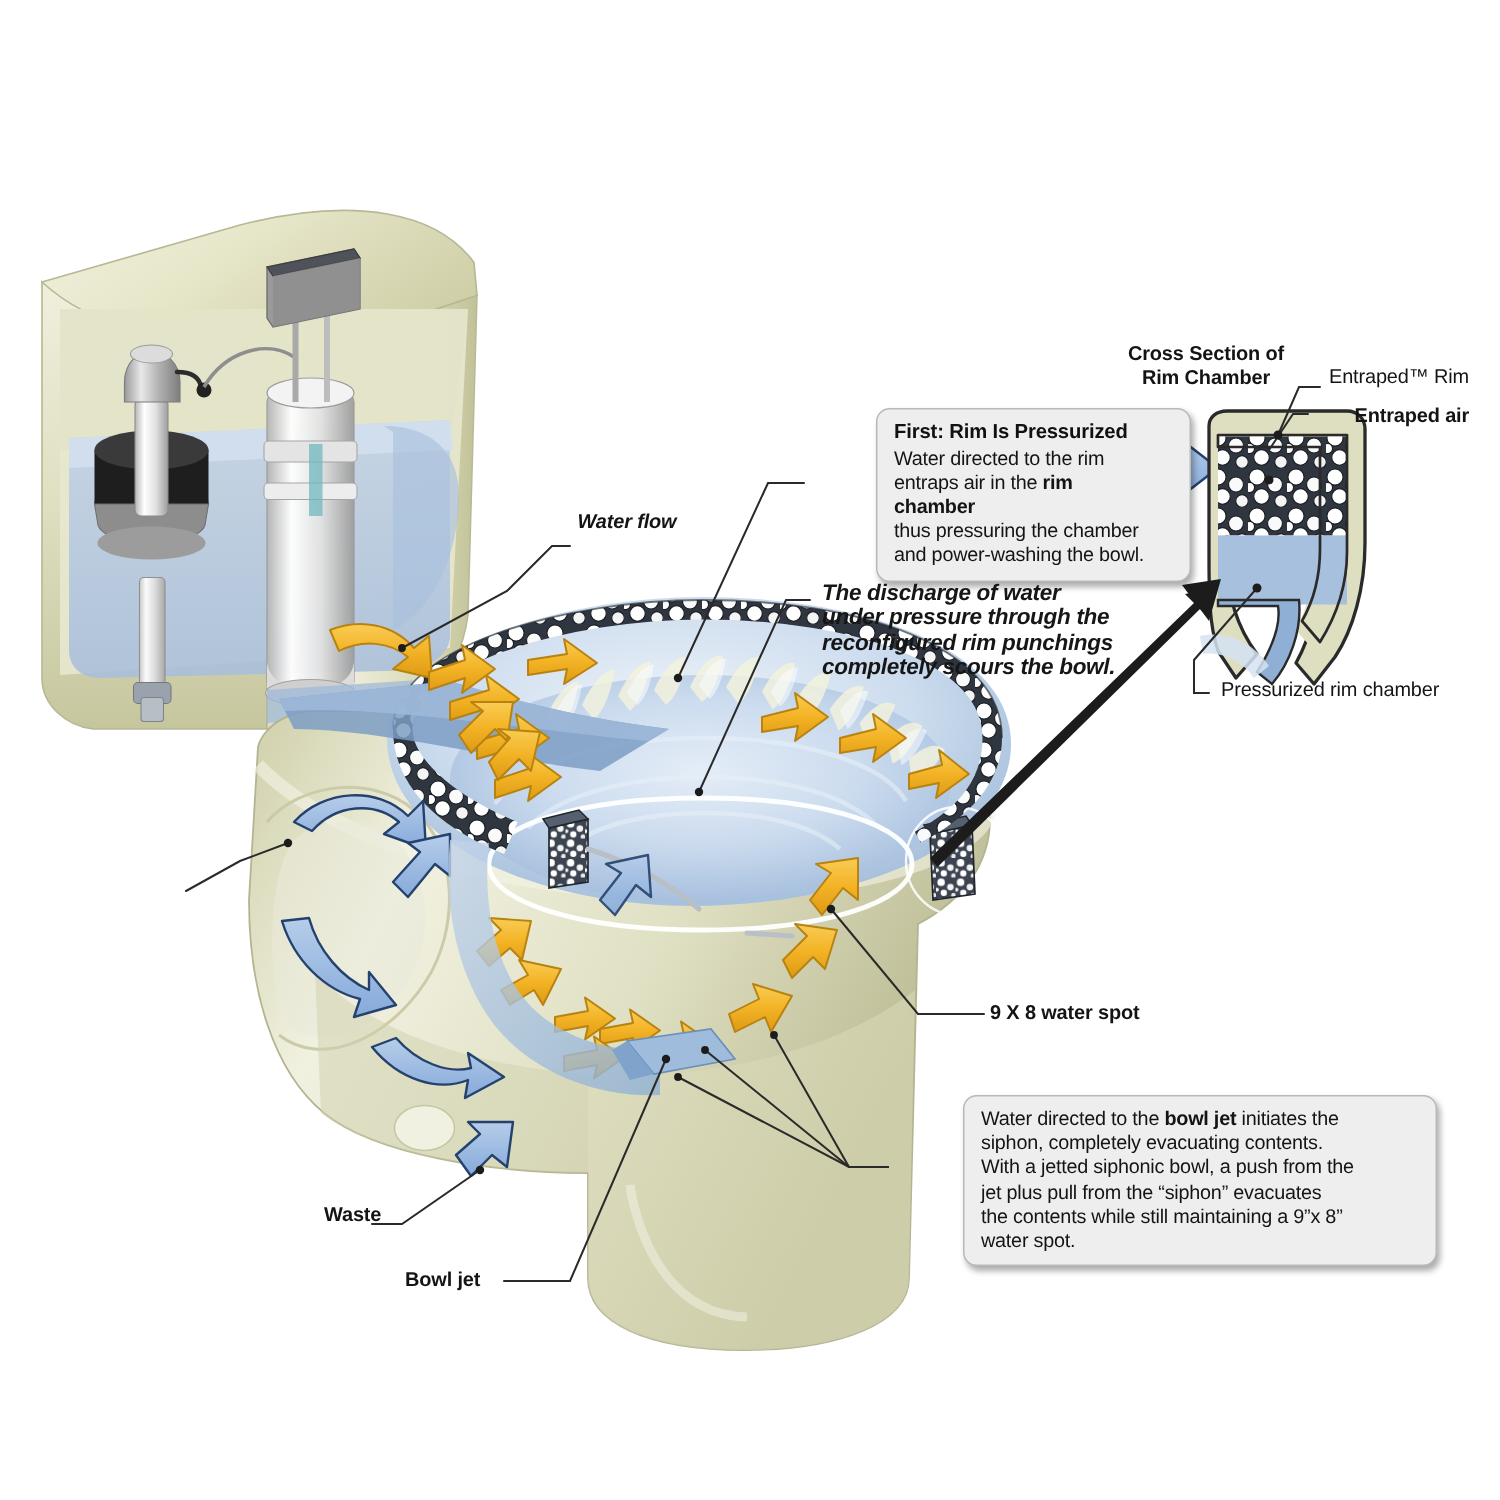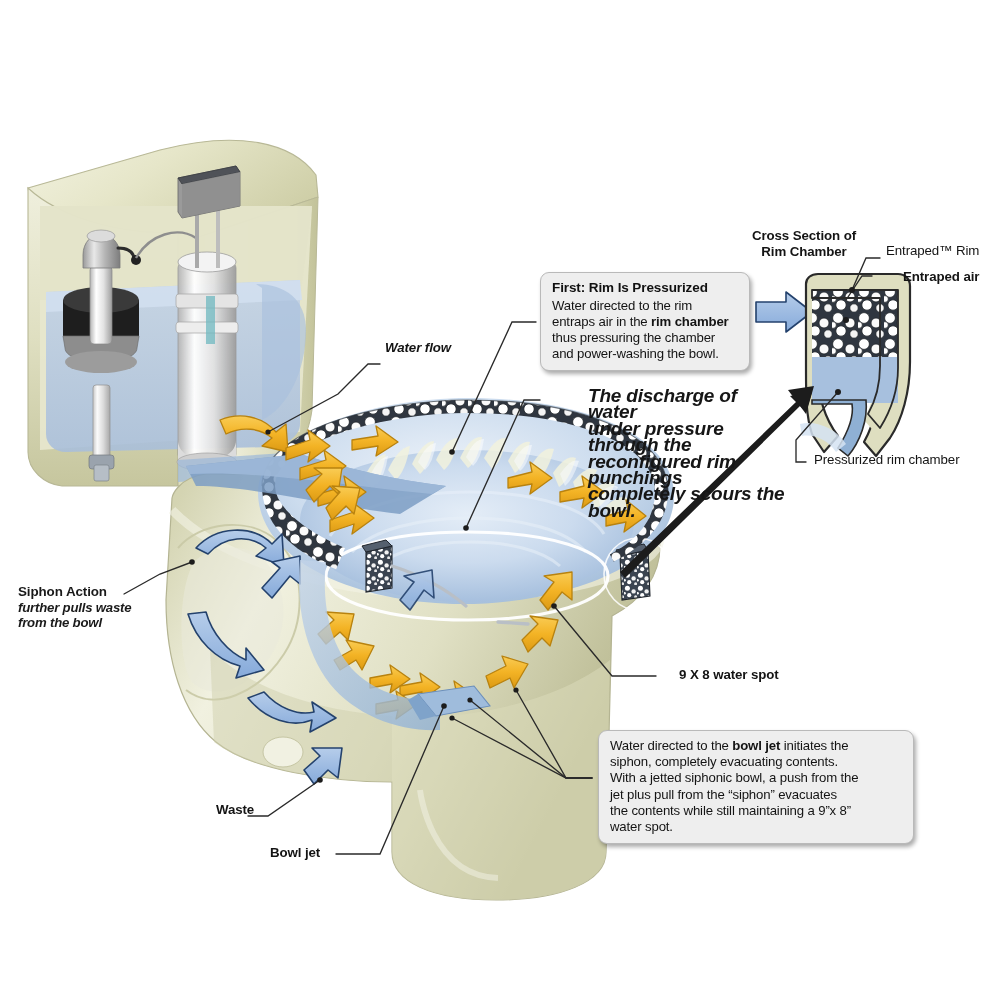--- a/index.html
+++ b/index.html
@@ -13,37 +13,38 @@
   #stage{position:relative;width:1000px;height:1000px;background:#ffffff;}
   #art{position:absolute;left:0;top:0;width:1000px;height:1000px;}
 
   
   .callout{
     position:absolute;
     background:#eeeeee;
     border:1px solid #b9b9b9;
     border-radius:9px;
     box-shadow:2px 3px 4px rgba(0,0,0,.33);
-    padding:7px 9px 8px 11px;
+    padding:7px 25px 8px 11px;
     box-sizing:border-box;
+    margin-left:44px;
   }
   .callout .hd{
     font-weight:bold;font-size:13.5px;line-height:16.5px;
     letter-spacing:-.1px;margin-bottom:1px;color:#111;
   }
   .callout .bd{
     font-size:13.2px;line-height:16.2px;letter-spacing:-.15px;color:#141414;
   }
   .callout .bd b{font-weight:bold;}
 
   .ital{
     position:absolute;
     font-style:italic;font-weight:bold;
-    font-size:19px;line-height:16.4px;
-    letter-spacing:-.2px;color:#161616;margin-left:40px;
+    font-size:15px;line-height:16.4px;
+    letter-spacing:-.2px;color:#161616;
   }
 
   .lbl{
     position:absolute;
     font-size:13.3px;line-height:15.6px;
     letter-spacing:-.1px;color:#141414;white-space:nowrap;
   }
   .lbl.b{font-weight:bold;}
   .lbl.center{text-align:center;white-space:normal;}
 
@@ -491,27 +492,22 @@
 
   <div class="lbl b center" style="left:744px;top:228px;width:120px;line-height:16px;">
     <span>Cross Section of</span><br>
     <span>Rim Chamber</span>
   </div>
 
   <div class="lbl" style="left:886px;top:243px;">Entraped™ Rim</div>
   <div class="lbl" style="left:903px;top:269px;font-weight:bold;">Entraped air</div>
   <div class="lbl" style="left:814px;top:452px;">Pressurized rim chamber</div>
 
-  <div class="lbl b" style="left:660px;top:667px;margin-left:19px;">9 X 8 water spot</div>
-
-  <div class="stack" style="left:18px;top:584px;width:130px;">
-    <div class="t1">Siphon Action</div>
-    <div class="t2">further pulls waste</div>
-    <div class="t2">from the bowl</div>
-  </div>
+  <div class="lbl b" style="left:660px;top:667px;">9 X 8 water spot</div>
+
 
   <div class="lbl b" style="left:216px;top:802px;">Waste</div>
   <div class="lbl b" style="left:270px;top:845px;">Bowl jet</div>
 
   <div class="callout" style="left:598px;top:730px;width:316px;">
     <div class="bd">
       <span>Water directed to the </span><b>bowl jet</b><span> initiates the</span><br>
       <span>siphon, completely evacuating contents.</span><br>
       <span>With a jetted siphonic bowl, a push from the</span><br>
       <span>jet plus pull from the “siphon” evacuates</span><br>

